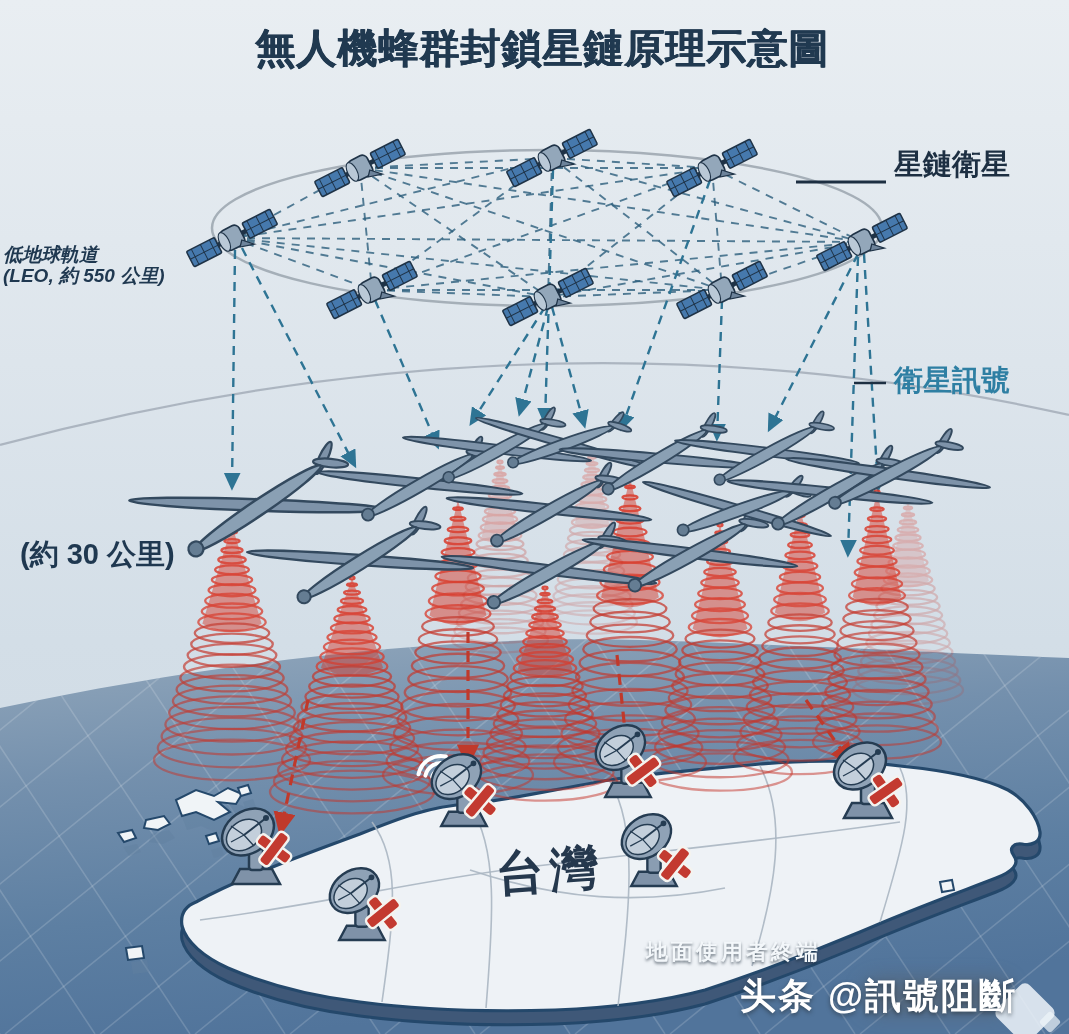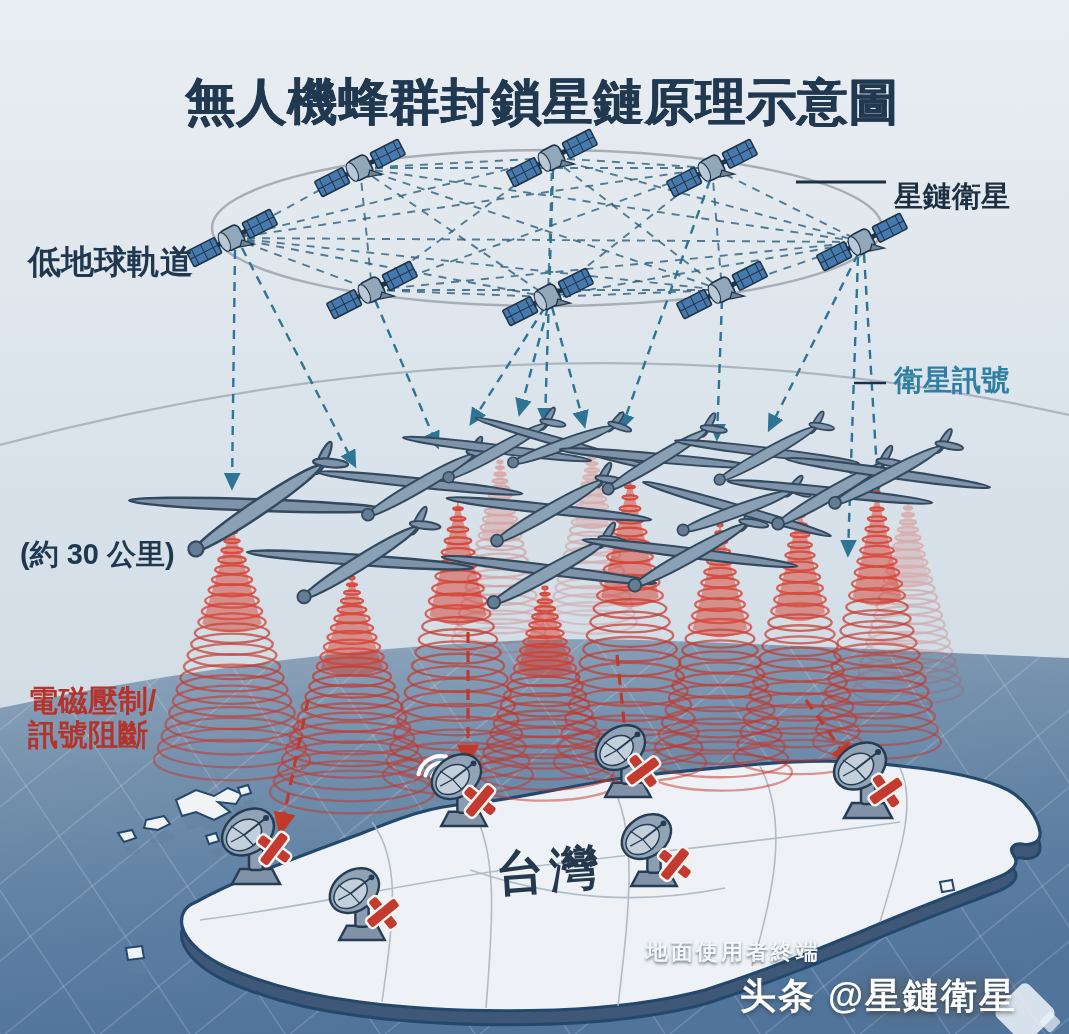--- a/index.html
+++ b/index.html
@@ -5,26 +5,25 @@
   html,body{margin:0;padding:0;background:#222;}
   .stage{
     position:relative;width:1069px;height:1034px;overflow:hidden;
     font-family:"Liberation Sans","DejaVu Sans",sans-serif;
     background:linear-gradient(180deg,#e9eef2 0%,#dde5ec 35%,#d3dee7 62%,#cdd8e3 100%);
   }
   svg{position:absolute;left:0;top:0;}
   .lbl{position:absolute;font-weight:800;line-height:1.12;white-space:nowrap;}
   .title{
     left:16px;right:0;top:26px;text-align:center;
-    font-size:50px;font-weight:800;color:#203950;letter-spacing:1px;
+    font-size:40px;font-weight:800;color:#203950;letter-spacing:1px;
     text-shadow:.6px 0 0 #203950,-.6px 0 0 #203950;
-    margin-top:48px;
   }
-  .leo{left:28px;top:244px;font-size:33px;color:#1f3850;}
-  .starlink{left:894px;top:180px;font-size:29px;color:#1d2f42;}
+  .leo{left:3px;top:244px;font-size:19px;color:#1f3850;font-style:italic;}
+  .starlink{left:894px;top:148px;font-size:29px;color:#1d2f42;}
   .signal{left:894px;top:364px;font-size:29px;color:#2e7fa3;font-family:Liberation Serif, serif;}
   .strat{left:20px;top:538px;font-size:29px;color:#1f3850;}
   .jam{left:28px;top:684px;font-size:30px;color:#b5332b;}
   .taiwan{left:496px;top:844px;font-size:48px;color:#25384d;letter-spacing:6px;transform:rotate(-4deg);}
   .ground{left:646px;top:940px;font-size:22px;color:#f3f7fa;letter-spacing:3px;
     text-shadow:0 2px 3px rgba(25,40,55,.6);}
   .watermark{left:740px;top:976px;font-size:36px;color:#ffffff;font-weight:700;letter-spacing:2px;
     text-shadow:0 2px 4px rgba(40,50,60,.65);}
   .smudge{position:absolute;left:862px;top:978px;width:150px;height:36px;border-radius:20px;
     background:rgba(88,94,100,.5);filter:blur(9px);}
@@ -553,34 +552,31 @@
       </g>
 
     <line x1="796" y1="182" x2="886" y2="182" stroke="#1d2f42" stroke-width="3"></line>
     <line x1="854" y1="383" x2="886" y2="383" stroke="#1d2f42" stroke-width="2.5"></line>
   </svg>
 
   <div class="lbl title">無人機蜂群封鎖星鏈原理示意圖</div>
 
   <div class="lbl leo">
     <div>低地球軌道</div>
+    <div>(LEO, 約 550 公里)</div>
   </div>
 
   <div class="lbl starlink">星鏈衛星</div>
   <div class="lbl signal">衛星訊號</div>
 
   <div class="lbl strat">
     <div>(約 30 公里)</div>
   </div>
 
-  <div class="lbl jam">
-    <div>電磁壓制/</div>
-    <div>訊號阻斷</div>
-  </div>
 
   <div class="lbl taiwan">台灣</div>
   <div class="lbl ground">地面使用者終端</div>
 
   <div class="smudge"></div>
   <div class="diamond"></div>
   <div class="diamond small"></div>
-  <div class="lbl watermark">头条 @星鏈衛星</div>
+  <div class="lbl watermark">头条 @訊號阻斷</div>
 </div>
 
 </body></html>

